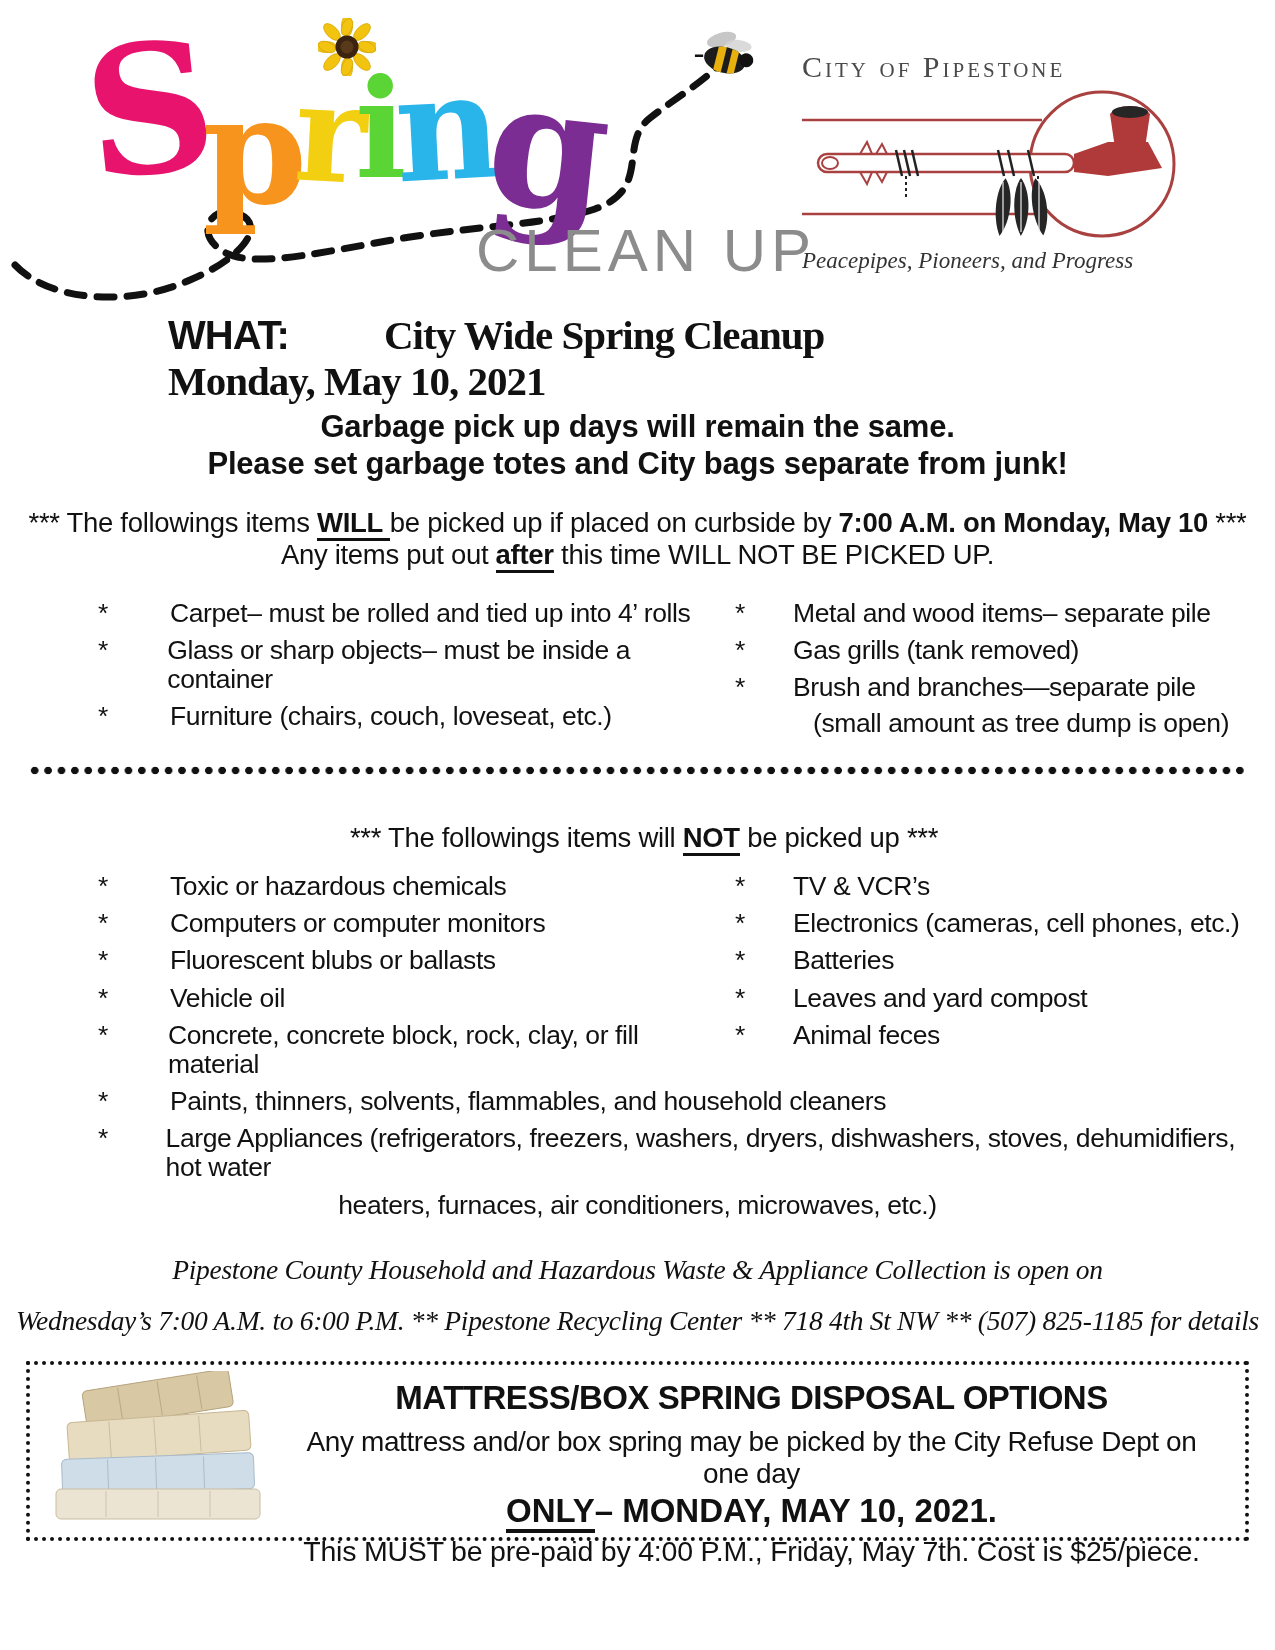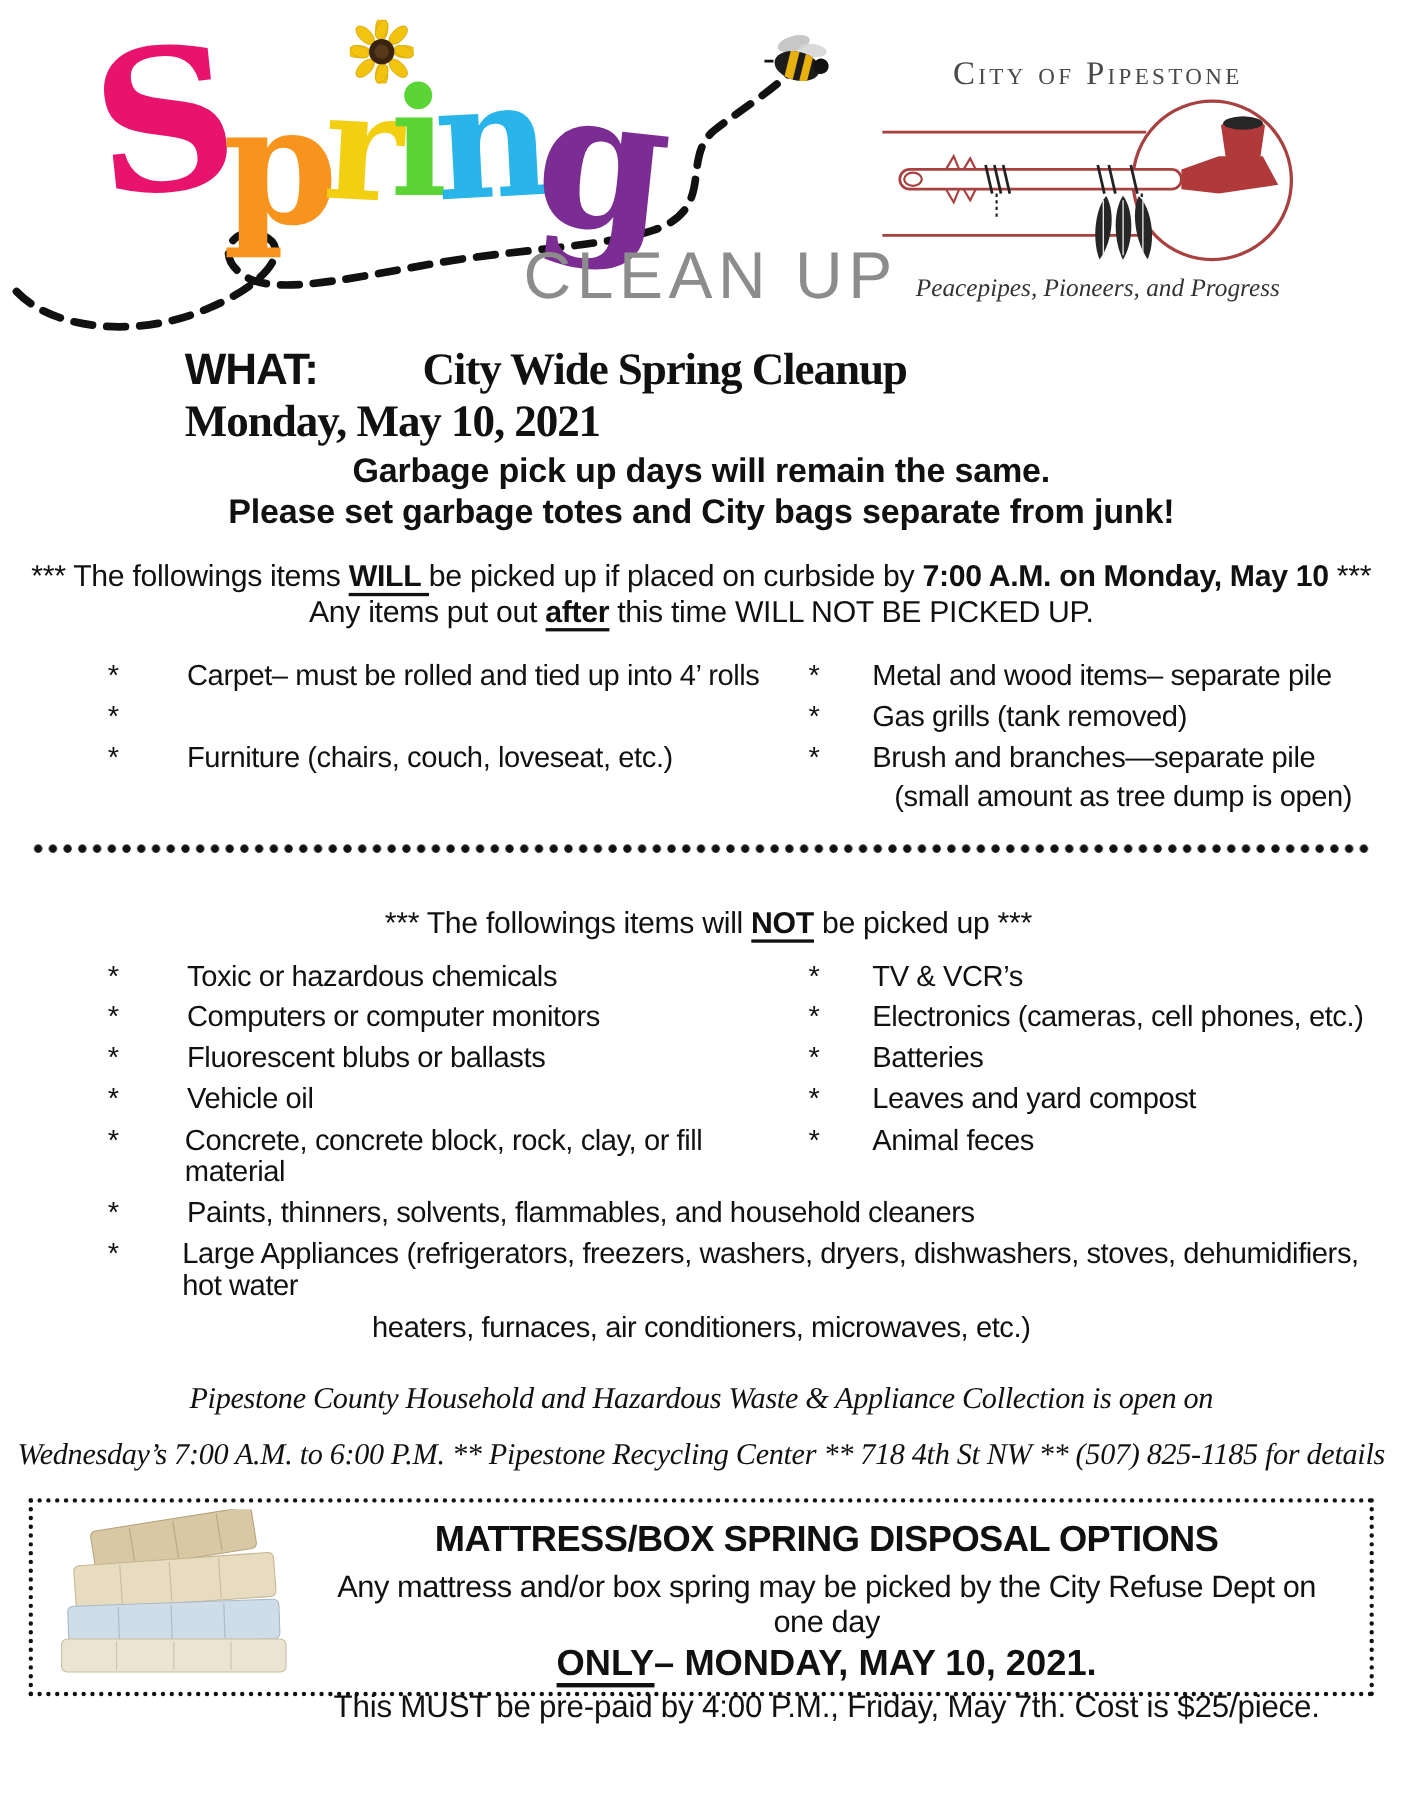--- a/index.html
+++ b/index.html
@@ -14,21 +14,21 @@
   .spring span{display:inline-block;line-height:1;}
   .l0{font-size:178px;transform:rotate(-6deg);}
   .l1{font-size:150px;transform:translateY(30px);}
   .l2{font-size:136px;transform:translateY(8px) rotate(3deg);}
   .l3{font-size:136px;transform:translateY(4px);}
   .l4{font-size:146px;transform:translateY(6px) rotate(-3deg);}
   .l5{font-size:172px;transform:translateY(34px) rotate(6deg);}
   .sunflower{position:absolute;left:318px;top:18px;}
   .cleanup{position:absolute;left:476px;top:216px;font-size:60px;font-weight:normal;
            color:#8c8c8c;letter-spacing:5px;}
-  .logo{position:absolute;left:802px;top:50px;width:392px;text-align:center;}
+  .logo{position:absolute;left:802px;top:50px;width:392px;text-align:left;}
   .logo-title{font-family:"Liberation Serif",serif;font-variant:small-caps;
               font-size:30px;letter-spacing:3px;color:#4a4a4a;}
   .logo-tagline{font-family:"Liberation Serif",serif;font-style:italic;
                 font-size:23px;color:#333;margin-top:0px;}
 
   
   .info{margin:16px 0 0 168px;}
   .info-row{display:flex;align-items:baseline;line-height:1.04;margin-bottom:3px;}
   .info-label{font-size:40px;font-weight:bold;width:216px;letter-spacing:-1px;}
   .info-value{font-family:"Liberation Serif",serif;font-weight:bold;font-size:41px;letter-spacing:-1px;}
@@ -185,20 +185,21 @@
 </div>
 
 <div class="two-col">
   <div class="col-l">
     <div class="li">
       <span class="bullet-l">*</span>
       <span>Carpet– must be rolled and tied up into 4’ rolls</span>
       </div>
     <div class="li">
       <span class="bullet-l">*</span>
+      <span>Glass or sharp objects– must be inside a container</span>
       </div>
     <div class="li">
       <span class="bullet-l">*</span>
       <span>Furniture (chairs, couch, loveseat, etc.)</span>
       </div>
   </div>
   <div class="col-r">
     <div class="li">
       <span class="bullet-r">*</span>
       <span>Metal and wood items– separate pile</span>

